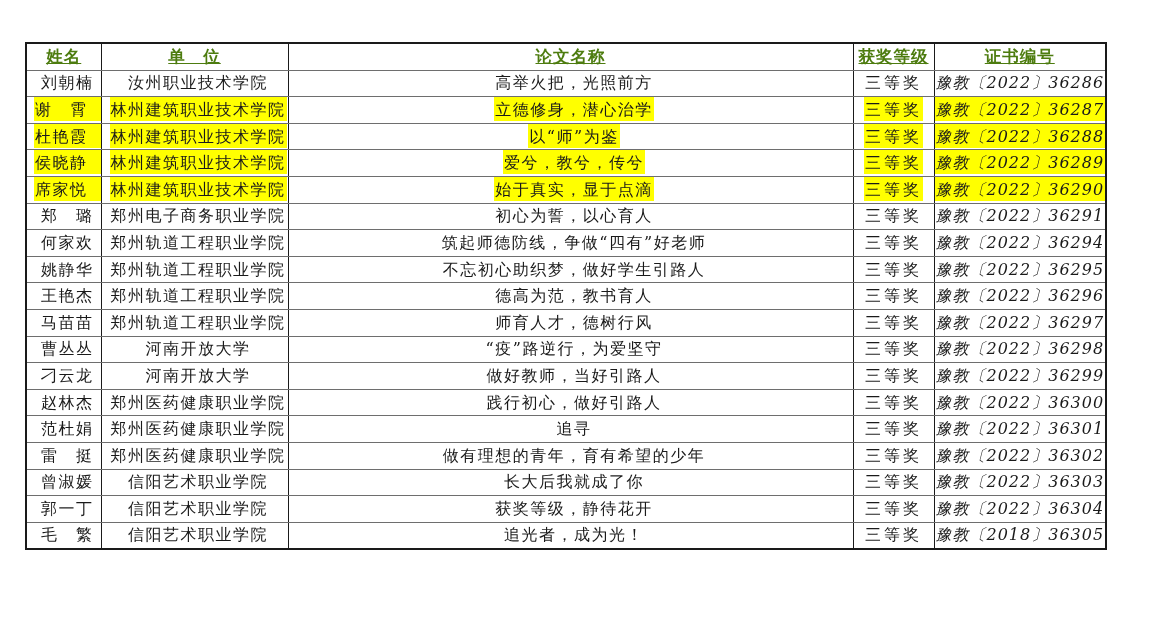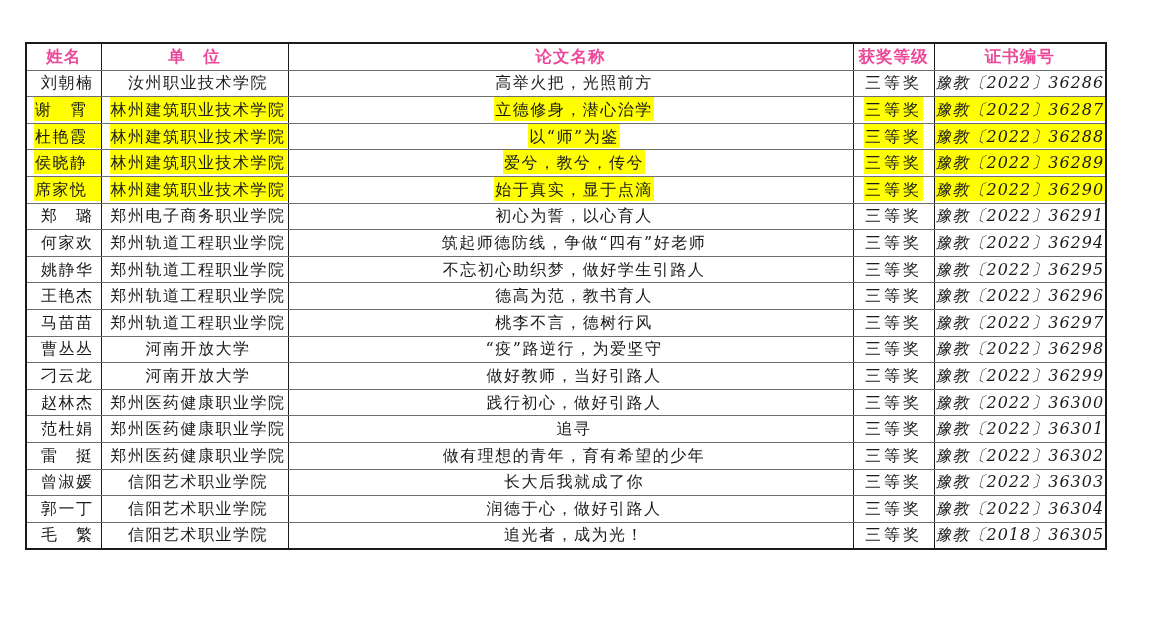--- a/index.html
+++ b/index.html
@@ -40,21 +40,22 @@
     padding: 0;
     white-space: nowrap;
     overflow: hidden;
     vertical-align: middle;
   }
   th {
     font-weight: bold;
     text-align: center;
     font-size: 16.5px;
     letter-spacing: 1px;
-    color: #ec4899;
+    color: #4d7c0f;
+    text-decoration: underline;
   }
   td { letter-spacing: 1.5px; }
   td.c-name, td.c-unit, td.c-title { text-align: center; padding-left: 7px; }
   td.c-award, td.c-cert { text-align: center; }
   td.c-award { letter-spacing: 3px; }
   td.c-cert { letter-spacing: 1px; font-style: italic; }
   td .hl { padding: 2.5px 1px; }
   tr.row-hl .hl { background: var(--hl, #ffff00); margin-top: 36px; }
   tr.row-hl td.c-name .hl { padding-right: 16px; }
 </style>
@@ -139,21 +140,21 @@
         <tr>
     <td class="c-name"><span class="hl">王艳杰</span></td>
     <td class="c-unit"><span class="hl">郑州轨道工程职业学院</span></td>
     <td class="c-title"><span class="hl">德高为范，教书育人</span></td>
     <td class="c-award"><span class="hl">三等奖</span></td>
     <td class="c-cert"><span class="hl">豫教〔2022〕36296</span></td>
   </tr>
         <tr>
     <td class="c-name"><span class="hl">马苗苗</span></td>
     <td class="c-unit"><span class="hl">郑州轨道工程职业学院</span></td>
-    <td class="c-title"><span class="hl">桃李不言，德树行风</span></td>
+    <td class="c-title"><span class="hl">师育人才，德树行风</span></td>
     <td class="c-award"><span class="hl">三等奖</span></td>
     <td class="c-cert"><span class="hl">豫教〔2022〕36297</span></td>
   </tr>
         <tr>
     <td class="c-name"><span class="hl">曹丛丛</span></td>
     <td class="c-unit"><span class="hl">河南开放大学</span></td>
     <td class="c-title"><span class="hl">“疫”路逆行，为爱坚守</span></td>
     <td class="c-award"><span class="hl">三等奖</span></td>
     <td class="c-cert"><span class="hl">豫教〔2022〕36298</span></td>
   </tr>
@@ -188,21 +189,21 @@
         <tr>
     <td class="c-name"><span class="hl">曾淑媛</span></td>
     <td class="c-unit"><span class="hl">信阳艺术职业学院</span></td>
     <td class="c-title"><span class="hl">长大后我就成了你</span></td>
     <td class="c-award"><span class="hl">三等奖</span></td>
     <td class="c-cert"><span class="hl">豫教〔2022〕36303</span></td>
   </tr>
         <tr>
     <td class="c-name"><span class="hl">郭一丁</span></td>
     <td class="c-unit"><span class="hl">信阳艺术职业学院</span></td>
-    <td class="c-title"><span class="hl">润德于心，做好引路人</span></td>
+    <td class="c-title"><span class="hl">获奖等级，静待花开</span></td>
     <td class="c-award"><span class="hl">三等奖</span></td>
     <td class="c-cert"><span class="hl">豫教〔2022〕36304</span></td>
   </tr>
         <tr>
     <td class="c-name"><span class="hl">毛　繁</span></td>
     <td class="c-unit"><span class="hl">信阳艺术职业学院</span></td>
     <td class="c-title"><span class="hl">追光者，成为光！</span></td>
     <td class="c-award"><span class="hl">三等奖</span></td>
     <td class="c-cert"><span class="hl">豫教〔2018〕36305</span></td>
   </tr>

